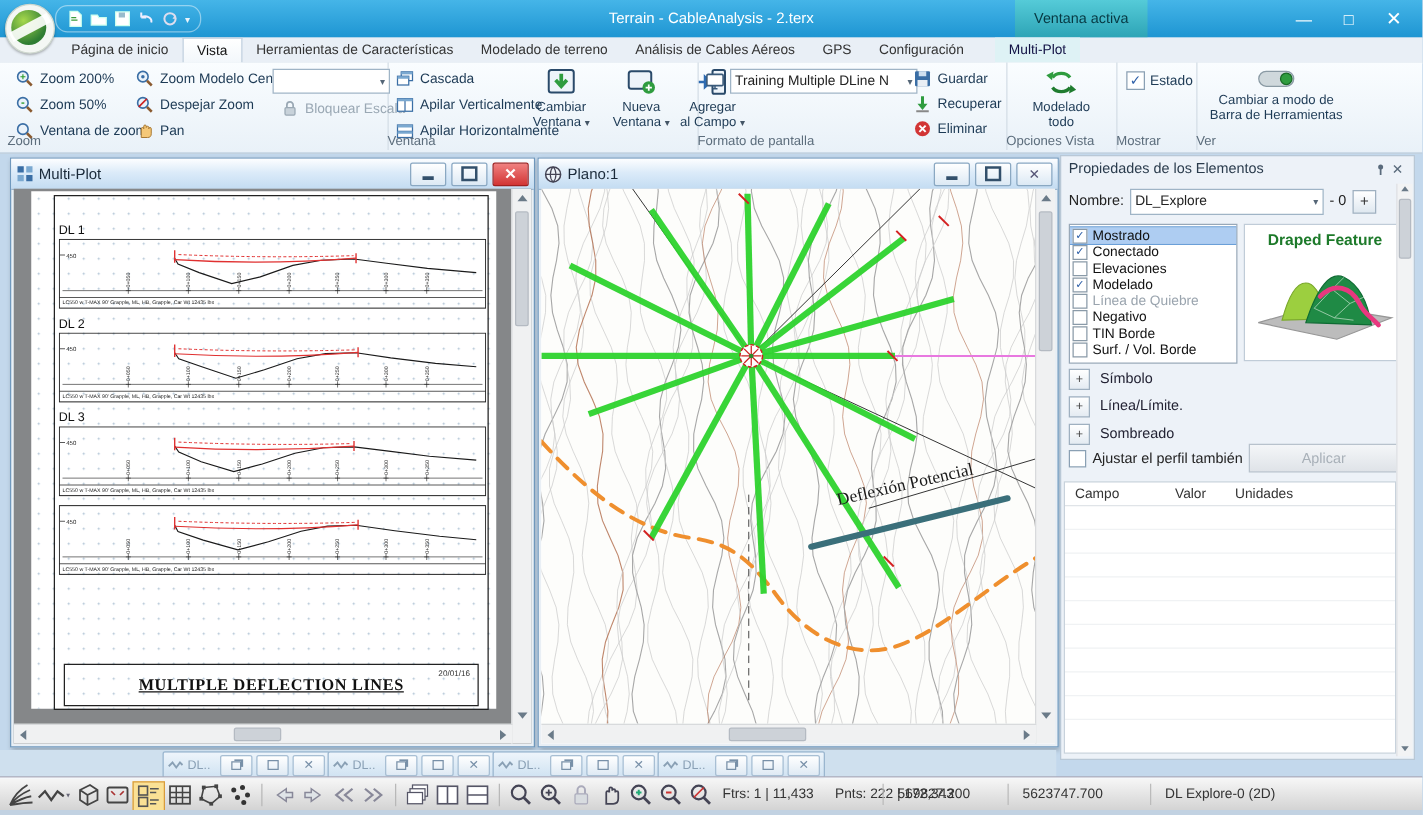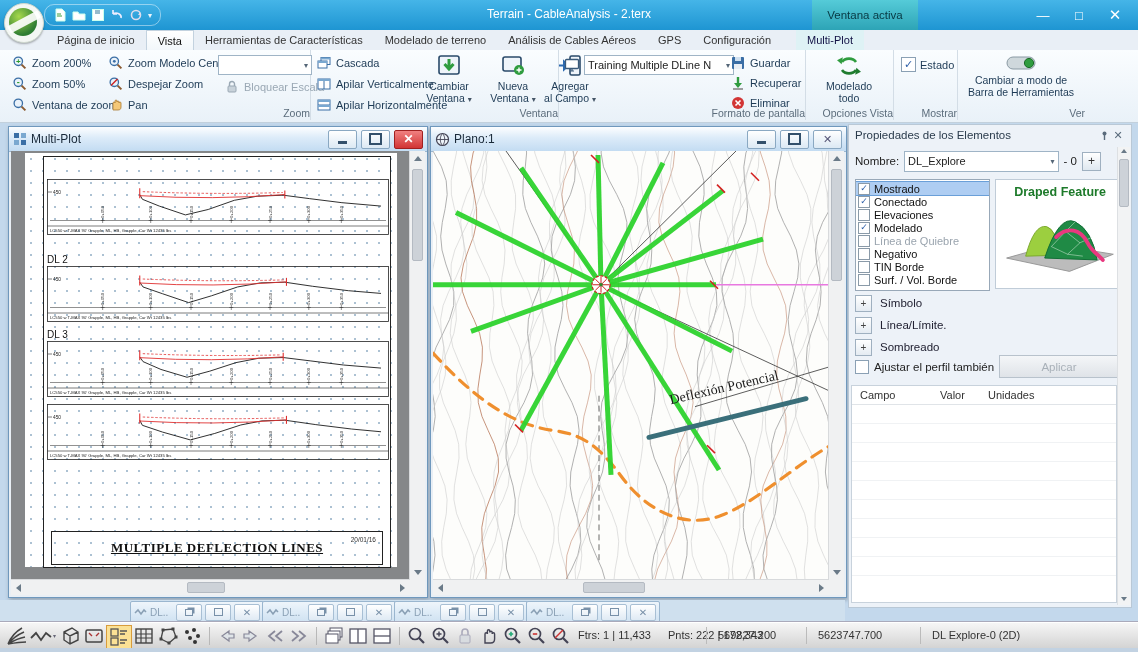--- a/index.html
+++ b/index.html
@@ -27,21 +27,21 @@
   
   #tabrow{position:absolute;left:0;top:30px;width:1138px;height:20px;background:#e9eff6;
     border-bottom:1px solid #cdd9e4;display:flex;align-items:stretch;padding-left:46px;}
   .tab{padding:0 11px;display:flex;align-items:center;font-size:11px;color:#333;}
   .tab.active{background:linear-gradient(#ffffff,#f2f7fb);border:1px solid #c3d2df;border-bottom:none;color:#111;}
   .tab.context{background:#def2f5;margin-left:14px;color:#114;}
   
   #ribbon{position:absolute;left:0;top:50px;width:1138px;height:72px;
     background:linear-gradient(#fafdff,#e9f1f8);border-bottom:1px solid #c2d0dc;}
   .rgroup{position:absolute;top:0;height:70px;border-right:1px solid #d3dde6;}
-  .rgroup .glabel{position:absolute;left:0;right:0;bottom:1px;text-align:right;font-size:10.5px;color:#5c6d7c;}
+  .rgroup .glabel{position:absolute;left:0;right:0;bottom:1px;text-align:left;font-size:10.5px;color:#5c6d7c;}
   .sbtn{display:flex;align-items:center;gap:4px;font-size:11px;color:#1d3a55;white-space:nowrap;padding:1px 2px;}
   .sbtn.disabled{color:#9aa8b4}
   .bigbtn{position:absolute;top:4px;width:62px;height:54px;display:flex;flex-direction:column;align-items:center;
     font-size:10.5px;color:#1d3a55;text-align:center;line-height:12px;}
   .bigbtn .bicon{margin-bottom:2px}
   .combo{height:18px;background:#fff;border:1px solid #9fb4c6;display:flex;align-items:center;
     font-size:11px;color:#222;padding:0 3px;position:relative;}
   .combo .car{margin-left:auto;font-size:8px;color:#567;}
   .caret{font-size:8px;color:#456;}
   .i16{width:16px;height:16px;flex:none}
@@ -392,20 +392,21 @@
     <div class="wbtn">
         <div class="g-max"></div>
       </div>
     <div class="wbtn close-red">✕</div>
   </div>
   <div class="win-body" id="mp-body">
     <div id="sheet">
       <div id="sheet-frame"></div>
       <div id="charts">
           <div class="chart" style="top: 0px;">
+            <div class="clabel">DL 1</div>
             <svg width="342" height="64" viewBox="0 0 342 64">
               <rect x="0.5" y="0.5" width="341" height="55" fill="none" stroke="#222" stroke-width="0.8"></rect>
               <line x1="3" y1="41.5" x2="339" y2="41.5" stroke="#222" stroke-width="0.5"></line>
               <line x1="55.65" y1="39" x2="55.65" y2="44" stroke="#222" stroke-width="0.5"></line>
               <line x1="53.65" y1="41.5" x2="57.65" y2="41.5" stroke="#222" stroke-width="0.5"></line>
               <text x="57.15" y="39" font-size="4.3" fill="#333" transform="rotate(-90 57.15 39)" font-family="Liberation Sans, sans-serif">0+050</text>
               <line x1="103.7" y1="39" x2="103.7" y2="44" stroke="#222" stroke-width="0.5"></line>
               <line x1="101.7" y1="41.5" x2="105.7" y2="41.5" stroke="#222" stroke-width="0.5"></line>
               <text x="105.2" y="39" font-size="4.3" fill="#333" transform="rotate(-90 105.2 39)" font-family="Liberation Sans, sans-serif">0+100</text>
               <line x1="144" y1="39" x2="144" y2="44" stroke="#222" stroke-width="0.5"></line>

